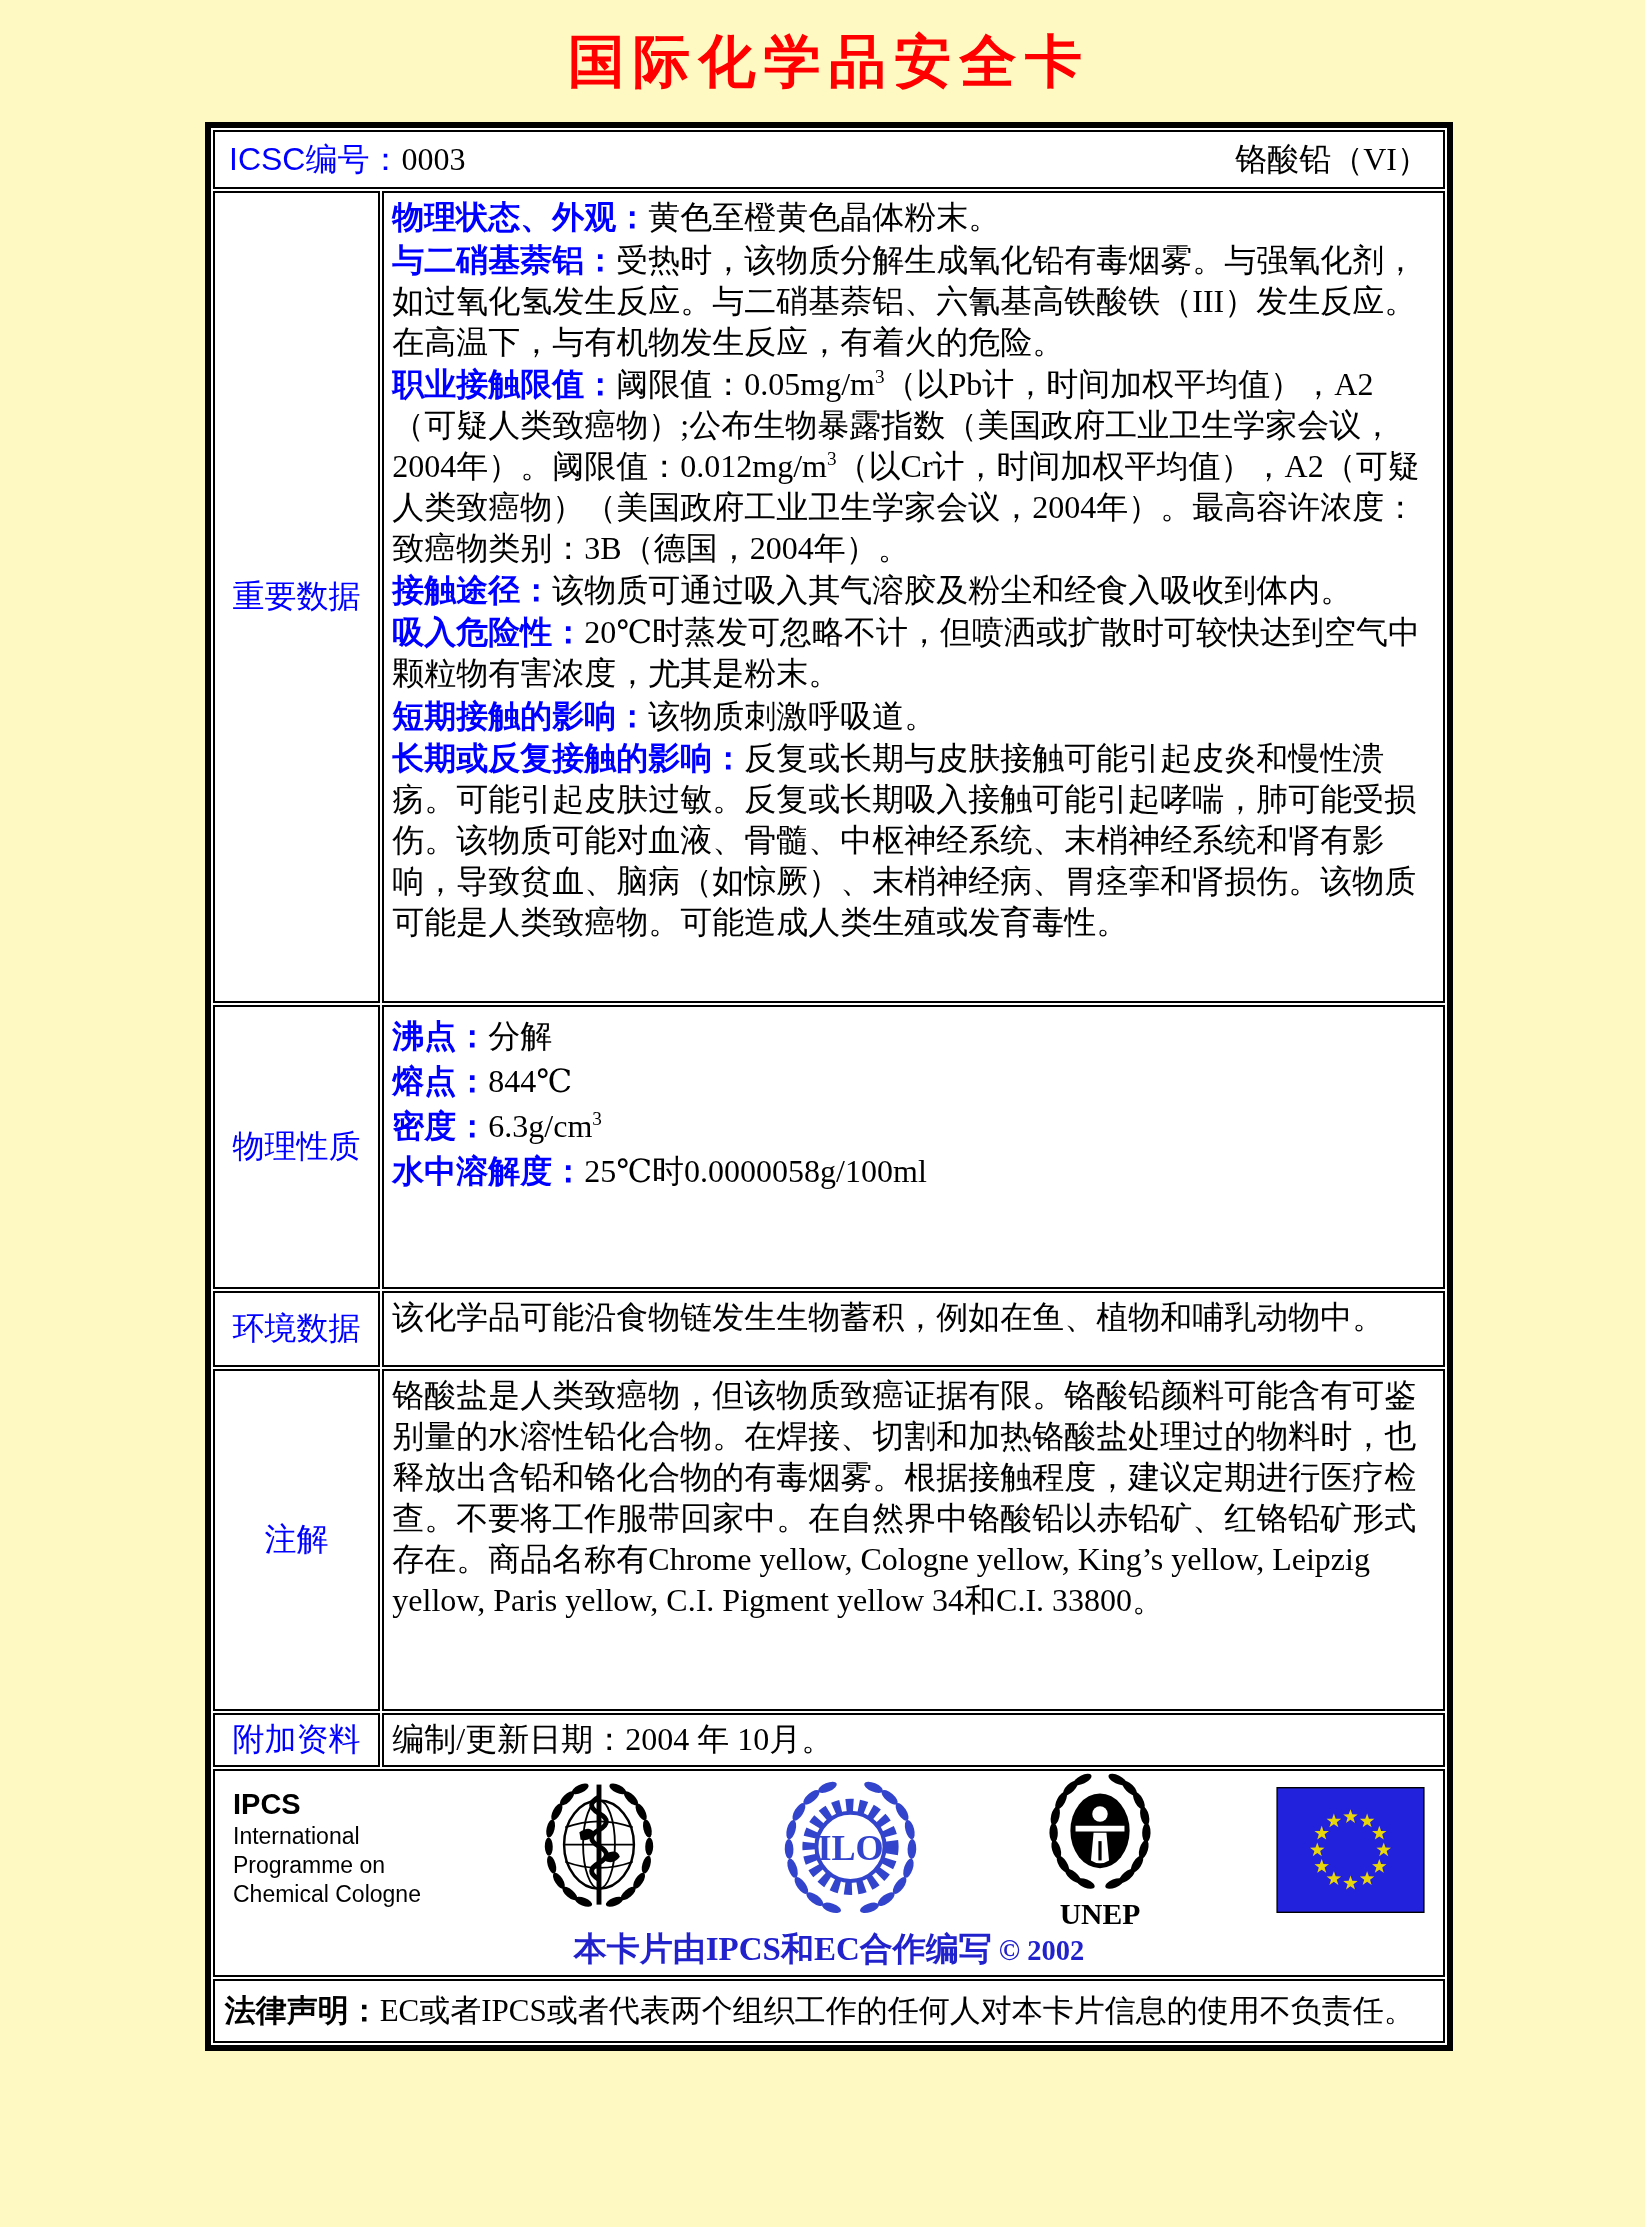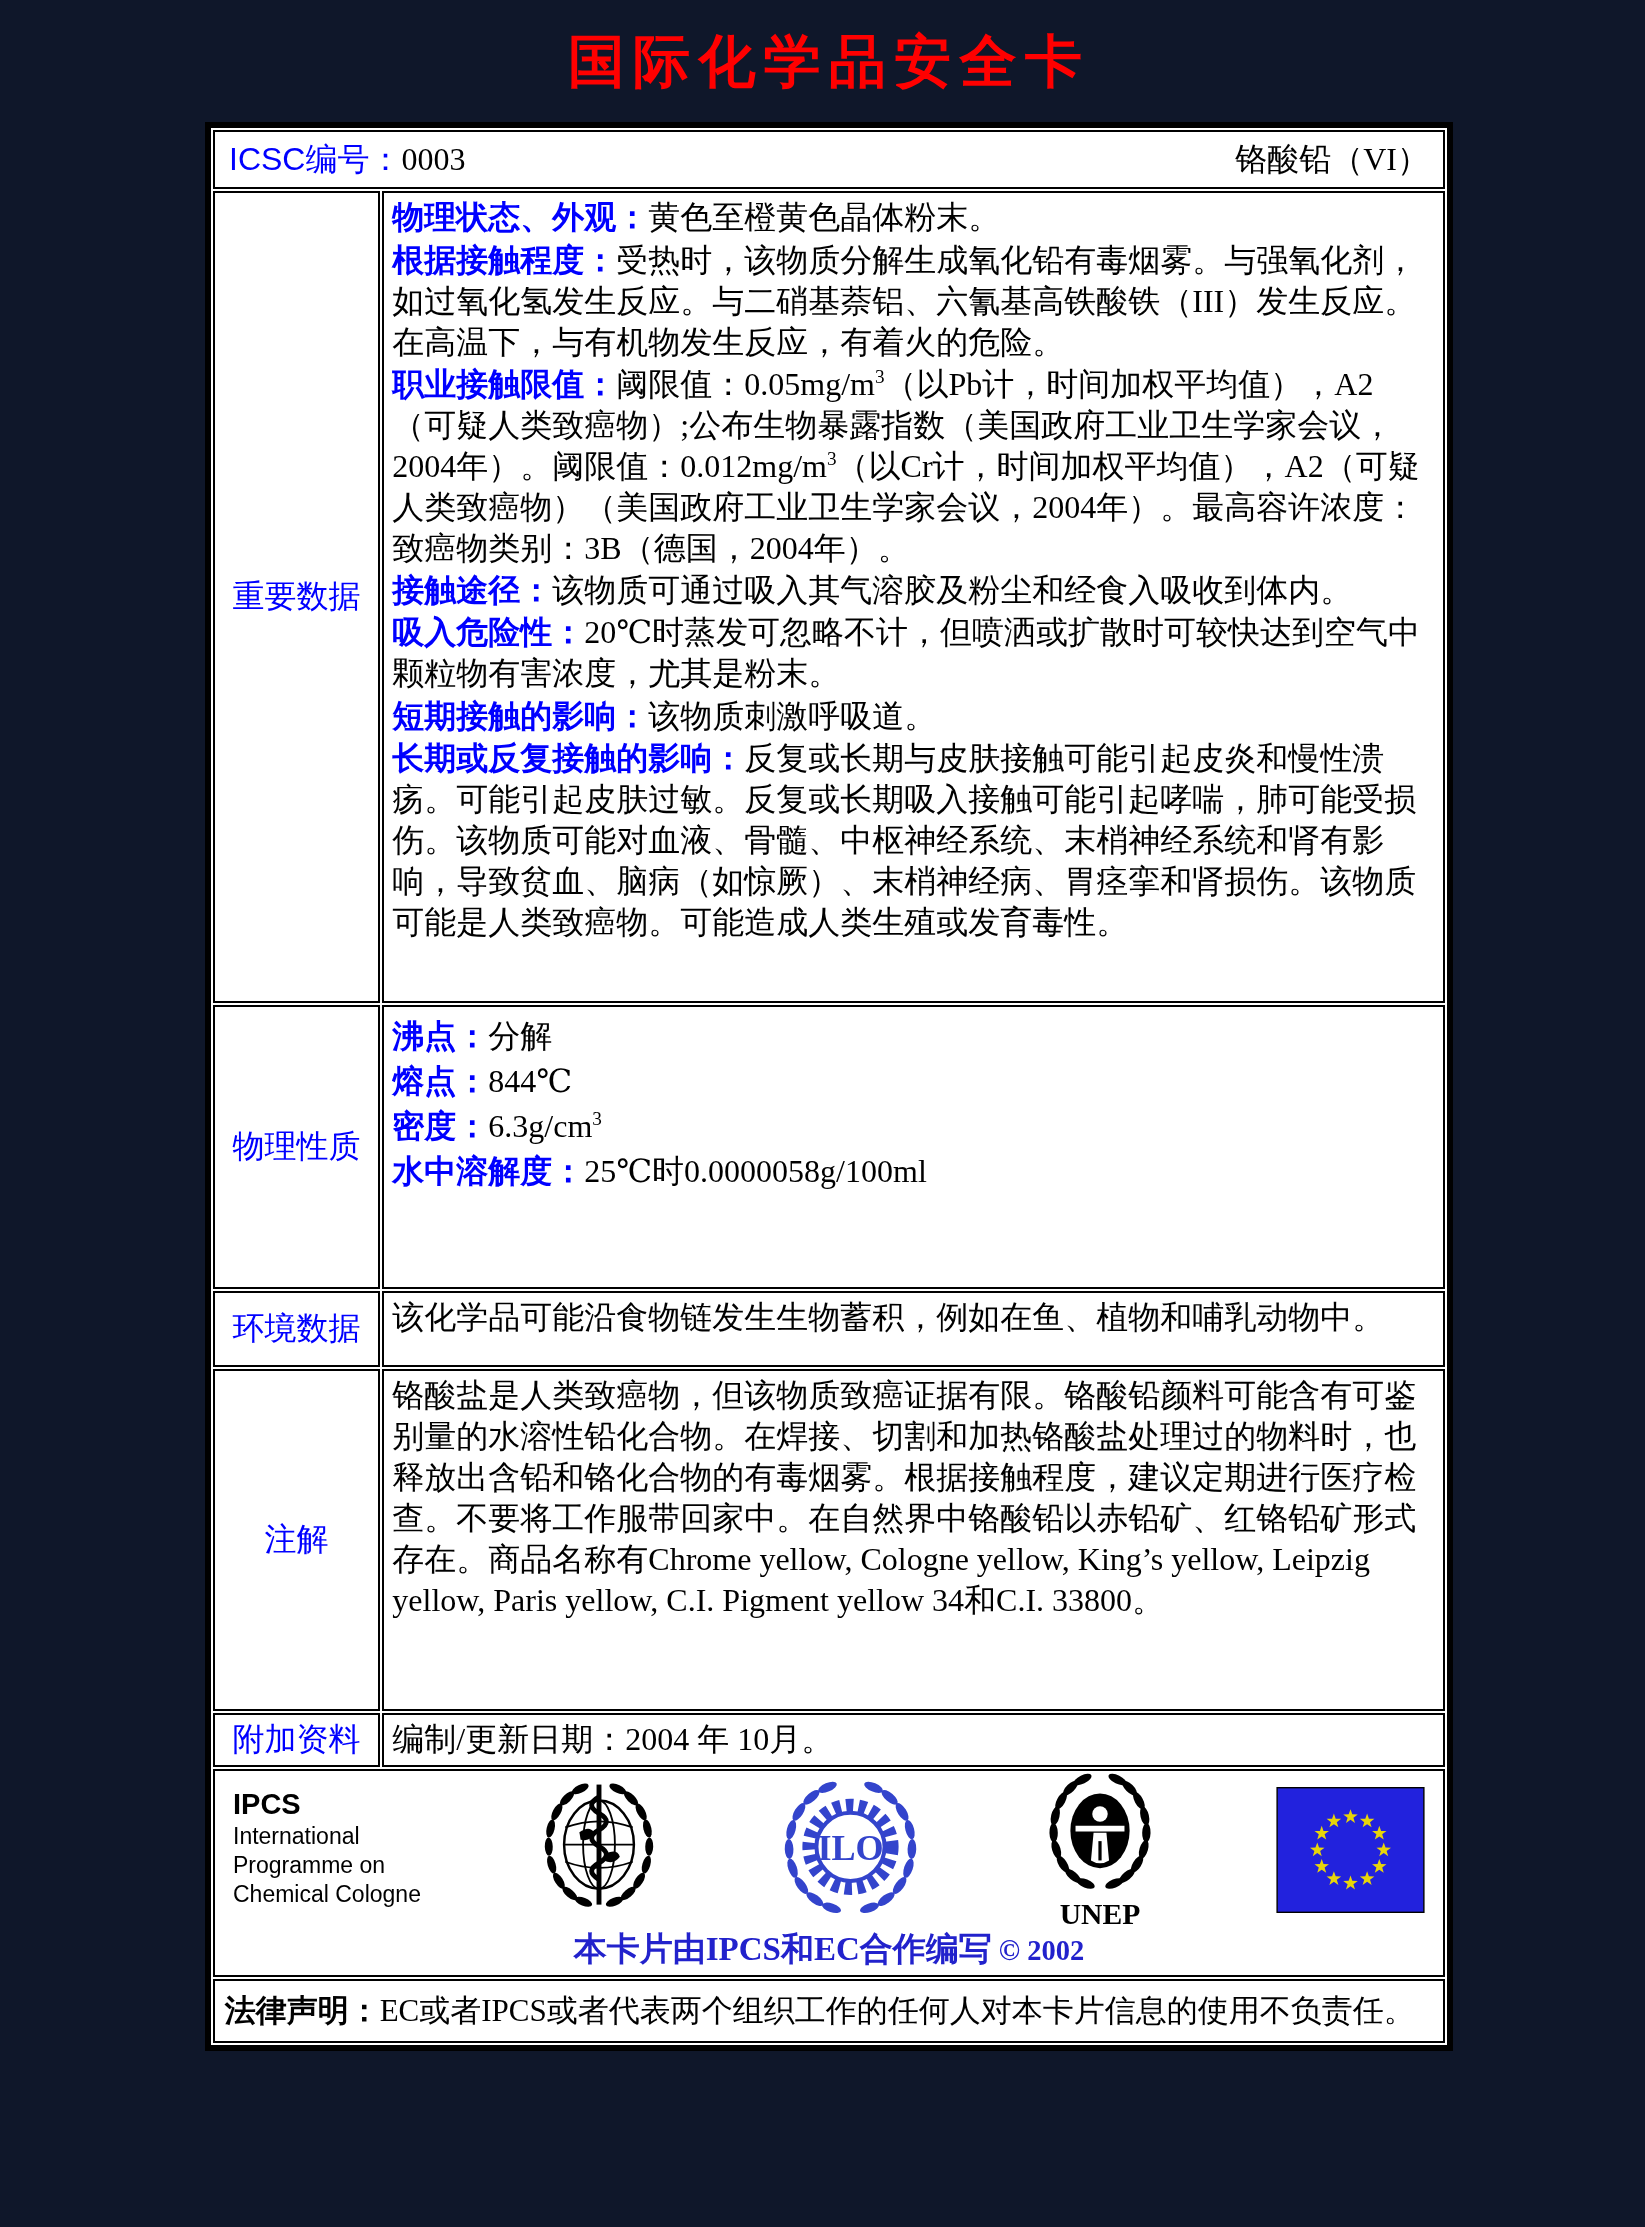--- a/index.html
+++ b/index.html
@@ -6,21 +6,21 @@
     --title-red:#FF0000;
     --label-blue:#0000FF;
     --caption-blue:#2222CC;
     --ilo-blue:#3344CC;
     --eu-blue:#2222DD;
     --star-yellow:#E8D50A;
   }
   *{margin:0;padding:0;box-sizing:border-box;}
   html,body{background:#fff;}
   body{font-family:"Liberation Serif","DejaVu Serif",serif;color:#000;}
-  .page{position:relative;width:1646px;height:2227px;background:#0f172a;overflow:hidden;}
+  .page{position:relative;width:1646px;height:2227px;background:#fef9c3;overflow:hidden;}
 
   .card-title{
     position:absolute;left:205px;top:23.6px;width:1248px;
     text-align:center;color:var(--title-red);
     font-size:57px;font-weight:bold;letter-spacing:8.3px;
     font-family:"Liberation Serif","DejaVu Serif",serif;
   }
 
   table.card{
     position:absolute;left:205px;top:122px;width:1248px;
@@ -111,21 +111,21 @@
           </div>
           <div class="header-right">铬酸铅（VI）</div>
         </div>
       </td>
     </tr>
 
     <tr>
       <td class="row-label">重要数据</td>
       <td class="row-content cell-important">
             <div class="para"><span class="field-label">物理状态、外观：</span>黄色至橙黄色晶体粉末。</div>
-            <div class="para"><span class="field-label">根据接触程度：</span>受热时，该物质分解生成氧化铅有毒烟雾。与强氧化剂，如过氧化氢发生反应。与二硝基萘铝、六氰基高铁酸铁（III）发生反应。在高温下，与有机物发生反应，有着火的危险。</div>
+            <div class="para"><span class="field-label">与二硝基萘铝：</span>受热时，该物质分解生成氧化铅有毒烟雾。与强氧化剂，如过氧化氢发生反应。与二硝基萘铝、六氰基高铁酸铁（III）发生反应。在高温下，与有机物发生反应，有着火的危险。</div>
             <div class="para"><span class="field-label">职业接触限值：</span>阈限值：0.05mg/m<sup>3</sup>（以Pb计，时间加权平均值），A2（可疑人类致癌物）;公布生物暴露指数（美国政府工业卫生学家会议，2004年）。阈限值：0.012mg/m<sup>3</sup>（以Cr计，时间加权平均值），A2（可疑人类致癌物）（美国政府工业卫生学家会议，2004年）。最高容许浓度：致癌物类别：3B（德国，2004年）。</div>
             <div class="para"><span class="field-label">接触途径：</span>该物质可通过吸入其气溶胶及粉尘和经食入吸收到体内。</div>
             <div class="para"><span class="field-label">吸入危险性：</span>20℃时蒸发可忽略不计，但喷洒或扩散时可较快达到空气中颗粒物有害浓度，尤其是粉末。</div>
             <div class="para"><span class="field-label">短期接触的影响：</span>该物质刺激呼吸道。</div>
             <div class="para"><span class="field-label">长期或反复接触的影响：</span>反复或长期与皮肤接触可能引起皮炎和慢性溃疡。可能引起皮肤过敏。反复或长期吸入接触可能引起哮喘，肺可能受损伤。该物质可能对血液、骨髓、中枢神经系统、末梢神经系统和肾有影响，导致贫血、脑病（如惊厥）、末梢神经病、胃痉挛和肾损伤。该物质可能是人类致癌物。可能造成人类生殖或发育毒性。</div>
           </td>
     </tr>
 
     <tr>
       <td class="row-label">物理性质</td>

